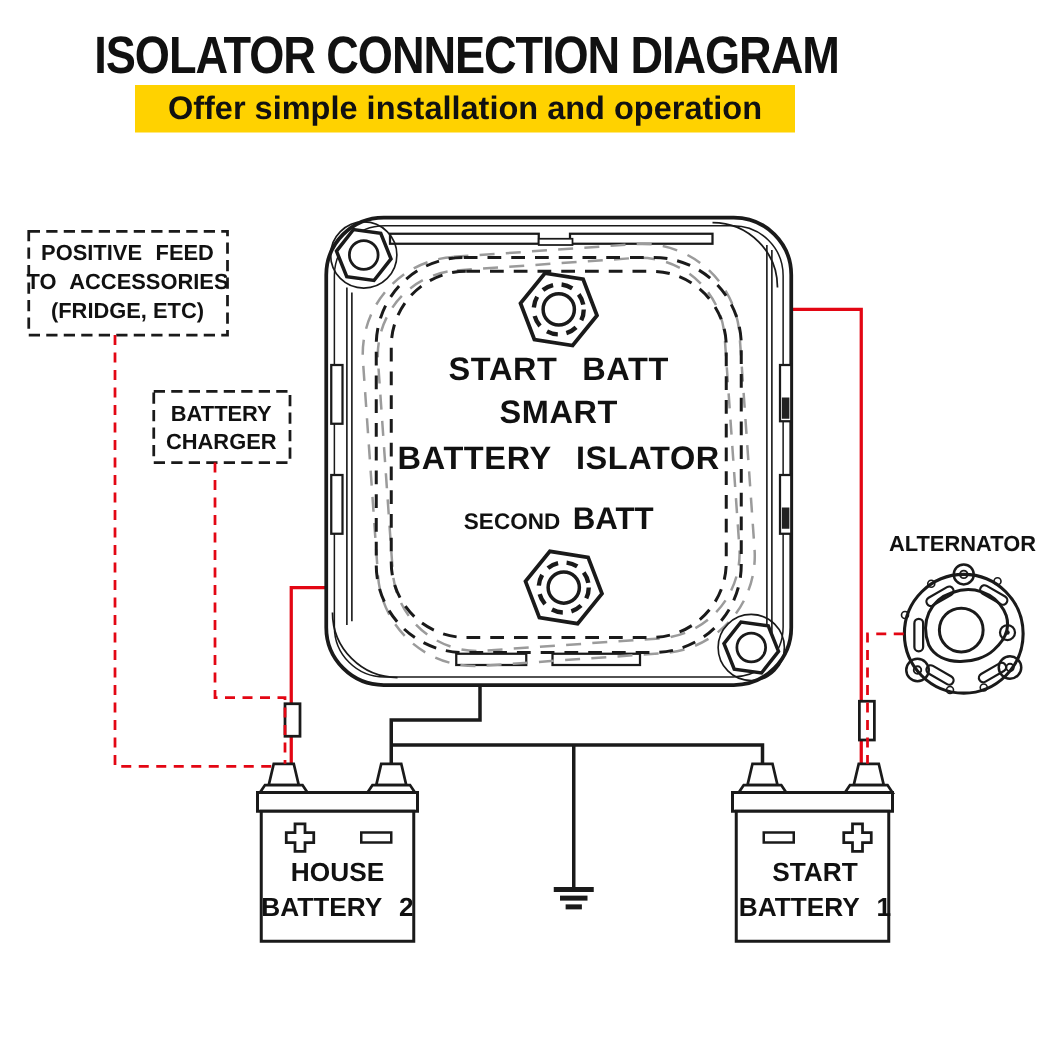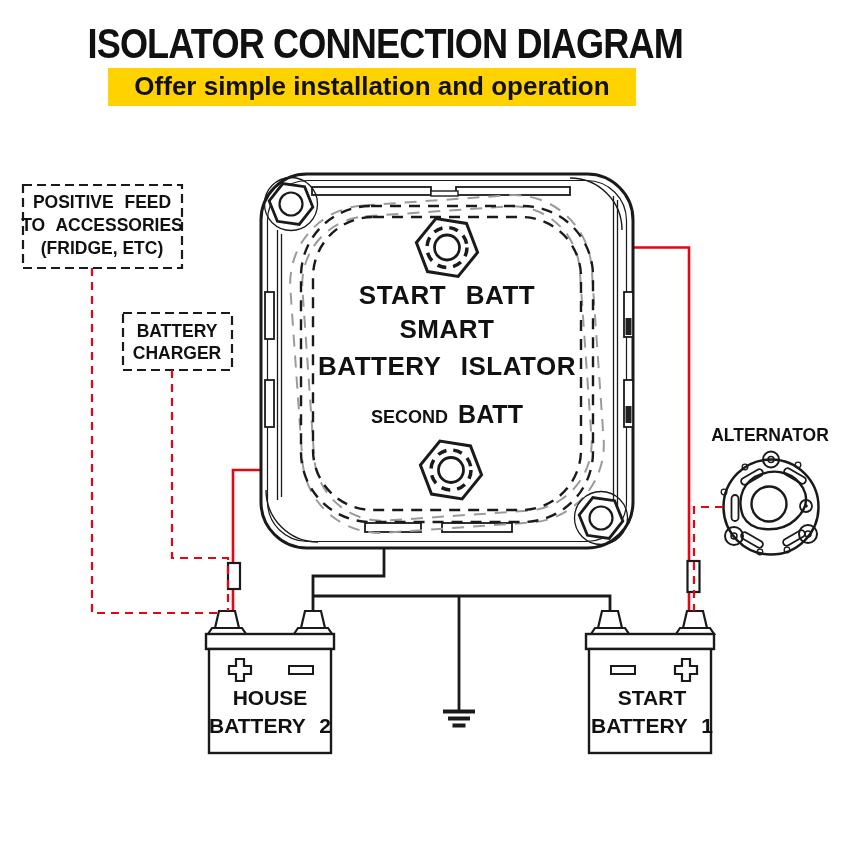--- a/index.html
+++ b/index.html
@@ -1,18 +1,18 @@
 <!DOCTYPE html>
 <html><head>
 <meta charset="utf-8">
 <style>
   html,body{margin:0;padding:0;background:#ffffff;}
   #stage{position:relative;width:850px;height:850px;background:#ffffff;overflow:hidden;
          font-family:"Liberation Sans",sans-serif;}
-  .title-row{position:absolute;top:20px;left:12px;width:747px;text-align:center;}
+  .title-row{position:absolute;top:20px;left:0;width:747px;text-align:center;}
   .title-text{display:inline-block;font-size:42px;font-weight:bold;letter-spacing:-1px;
               color:#111;transform:scaleX(0.86);transform-origin:center;white-space:nowrap;}
   .sub-row{position:absolute;top:68px;left:0;width:744px;text-align:center;}
   .sub-chip{display:inline-block;background:#FFD200;color:#111;font-size:26px;font-weight:bold;
             padding:3px 26px 4px 26px;white-space:nowrap;}
   svg{position:absolute;left:0;top:0;}
   .blk{stroke:#1a1a1a;fill:none;}
   .blkf{stroke:#1a1a1a;fill:#ffffff;}
   .red{stroke:#E30613;fill:none;}
   .gry{stroke:#9b9b9b;fill:none;}

